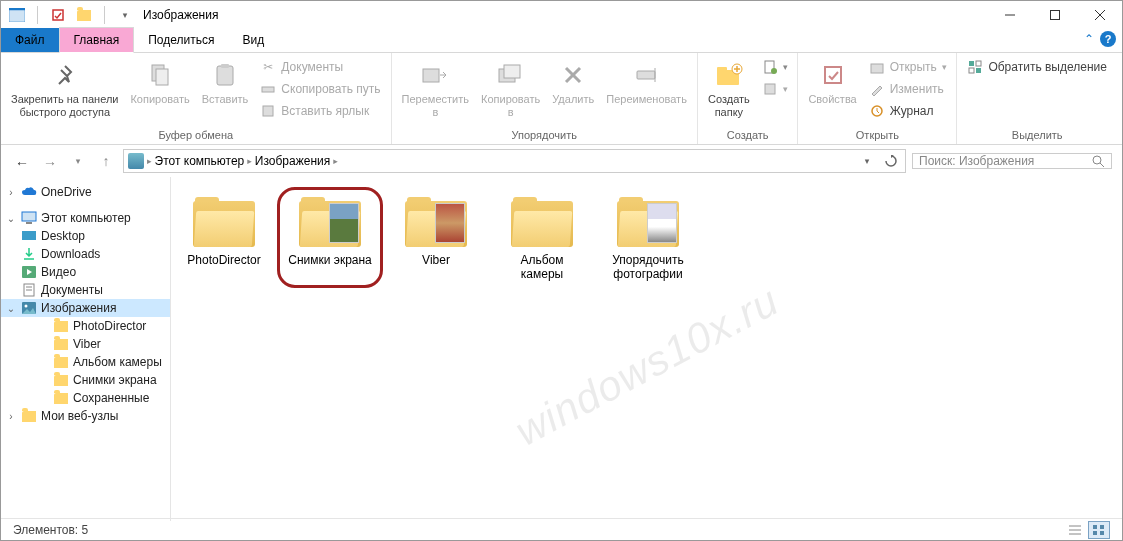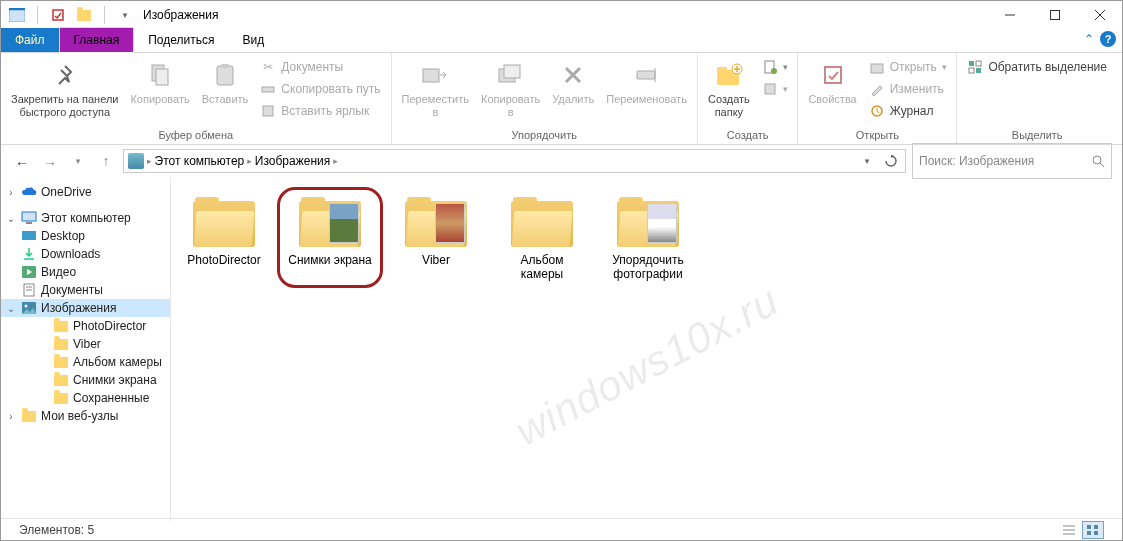--- a/index.html
+++ b/index.html
@@ -10,22 +10,22 @@
 .qat { display: flex; align-items: center; gap: 6px; padding-left: 6px; }
 .qat-icon { width: 20px; height: 20px; display: flex; align-items: center; justify-content: center; }
 .qat-sep { width: 1px; height: 18px; background: #ccc; margin: 0 4px; }
 .title-text { margin-left: 8px; font-size: 12px; }
 .win-controls { margin-left: auto; display: flex; }
 .win-btn { width: 45px; height: 28px; display: flex; align-items: center; justify-content: center; font-size: 12px; }
 
 
 .tabs { height: 24px; display: flex; align-items: flex-end; border-bottom: 1px solid #d8d8d8; padding-left: 0; position: relative; }
 .tab { padding: 5px 14px; font-size: 12px; cursor: default; }
-.tab.file { background: #1979ca; color: #fef9c3; }
-.tab.active { background: #a21caf; border-top: 1px solid #d8d8d8; border-left: 1px solid #d8d8d8; border-right: 1px solid #d8d8d8; border-bottom: 1px solid #fff; margin-bottom: -1px; }
+.tab.file { background: #1979ca; color: #000000; }
+.tab.active { background: #f9a8d4; border-top: 1px solid #d8d8d8; border-left: 1px solid #d8d8d8; border-right: 1px solid #d8d8d8; border-bottom: 1px solid #fff; margin-bottom: -1px; }
 .help-btn { position: absolute; right: 6px; top: 2px; display: flex; align-items: center; gap: 6px; }
 .help-circle { width: 16px; height: 16px; border-radius: 50%; background: #1979ca; color: #fff; display: flex; align-items: center; justify-content: center; font-size: 11px; font-weight: bold; }
 .chevron-help { color: #1979ca; font-size: 12px; }
 
 
 .ribbon { height: 92px; display: flex; border-bottom: 1px solid #d8d8d8; }
 .group { border-right: 1px solid #e5e5e5; display: flex; flex-direction: column; padding: 4px 6px 0 6px; }
 .group-body { flex: 1; display: flex; align-items: flex-start; gap: 4px; }
 .group-label { text-align: center; font-size: 11px; color: #666; padding: 2px 0 3px 0; }
 .rbtn-large { display: flex; flex-direction: column; align-items: center; width: auto; min-width: 50px; padding: 2px 4px; text-align: center; color: #444; }
@@ -40,21 +40,21 @@
 
 .addrbar { height: 32px; display: flex; align-items: center; gap: 6px; padding: 0 10px; }
 .nav-arrow { width: 22px; height: 22px; display: flex; align-items: center; justify-content: center; color: #888; font-size: 14px; }
 .nav-arrow.active { color: #333; }
 .addr { flex: 1; height: 24px; border: 1px solid #ccc; display: flex; align-items: center; padding: 0 4px; gap: 3px; }
 .addr-icon { width: 16px; height: 16px; background: #ffd66e; }
 .crumb { font-size: 12px; display: flex; align-items: center; gap: 4px; }
 .crumb-sep { color: #888; font-size: 9px; }
 .addr-drop { margin-left:auto; display:flex; gap:4px; }
 .addr-btn { width:20px; display:flex;align-items:center;justify-content:center;color:#666; }
-.search { width: 200px; height: 36px; border: 1px solid #ccc; display: flex; align-items: center; padding: 0 6px; color: #888; }
+.search { width: 200px; height: 16px; border: 1px solid #ccc; display: flex; align-items: center; padding: 0 6px; color: #888; }
 
 
 .main { display: flex; height: 344px; }
 .sidebar { width: 170px; border-right: 1px solid #e5e5e5; overflow: hidden; padding-top: 6px; }
 .tree-item { display: flex; align-items: center; gap: 4px; padding: 2px 4px; font-size: 12px; white-space: nowrap; color:#222; }
 .tree-item .exp { width: 12px; text-align: center; color: #666; font-size: 10px; }
 .tree-item.selected { background: #cce8ff; }
 .tree-icon { width: 16px; height: 14px; display:flex;align-items:center;justify-content:center; }
 .folder-sm { width:14px;height:11px;background:#ffd66e;border-top-left-radius:2px; position:relative; }
 .folder-sm::before{content:"";position:absolute;top:-3px;left:0;width:6px;height:3px;background:#ffd66e;border-top-left-radius:2px;border-top-right-radius:2px;}
@@ -70,21 +70,21 @@
 .folder-back { position:absolute; left:0; top:4px; width:62px; height:46px; background:linear-gradient(#f2cd72,#e5b94e); border-radius:3px; }
 .folder-tab { position:absolute; left:2px; top:0; width:24px; height:8px; background:#f2cd72; border-top-left-radius:3px; border-top-right-radius:3px; }
 .folder-front { position:absolute; left:2px; top:14px; width:58px; height:36px; background:linear-gradient(#ffe9a8,#f2cd72); border-radius:2px; transform:skewX(-4deg); }
 .thumb-overlay { position:absolute; right:2px; top:6px; width:30px; height:40px; background:#eee; border:1px solid #ccc; overflow:hidden; }
 .thumb-photo1 { background:linear-gradient(#7aa2c4 40%,#5a7a3e 40%); }
 .thumb-photo2 { background:linear-gradient(#b54,#c96,#a43); }
 .thumb-photo3 { background:linear-gradient(#dde 40%,#fff 40%,#fff 60%,#888); }
 .item-label { font-size: 12px; line-height: 1.2; word-wrap: break-word; }
 
 
-.status { position:absolute; bottom:0; left:0; right:0; height:22px; border-top:1px solid #e5e5e5; display:flex; align-items:center; padding:0 18px; font-size:11px; color:#444; }
+.status { position:absolute; bottom:0; left:0; right:0; height:22px; border-top:1px solid #e5e5e5; display:flex; align-items:center; padding:0 12px; font-size:11px; color:#444; }
 .view-btns { margin-left:auto; display:flex; gap:2px; }
 .view-btn { width:22px; height:18px; border:1px solid transparent; display:flex;align-items:center;justify-content:center; }
 .view-btn.active { border-color:#7aa2c4; background:#dceaf7; }
 
 .watermark { position:absolute; left:50%; top:55%; transform:translate(-50%,-50%) rotate(-28deg); font-size:42px; color:rgba(0,0,0,0.08); font-style:italic; pointer-events:none; white-space:nowrap; font-weight:300; letter-spacing:1px; }
 
 svg { display:block; }
 </style>
 </head>
 <body>

